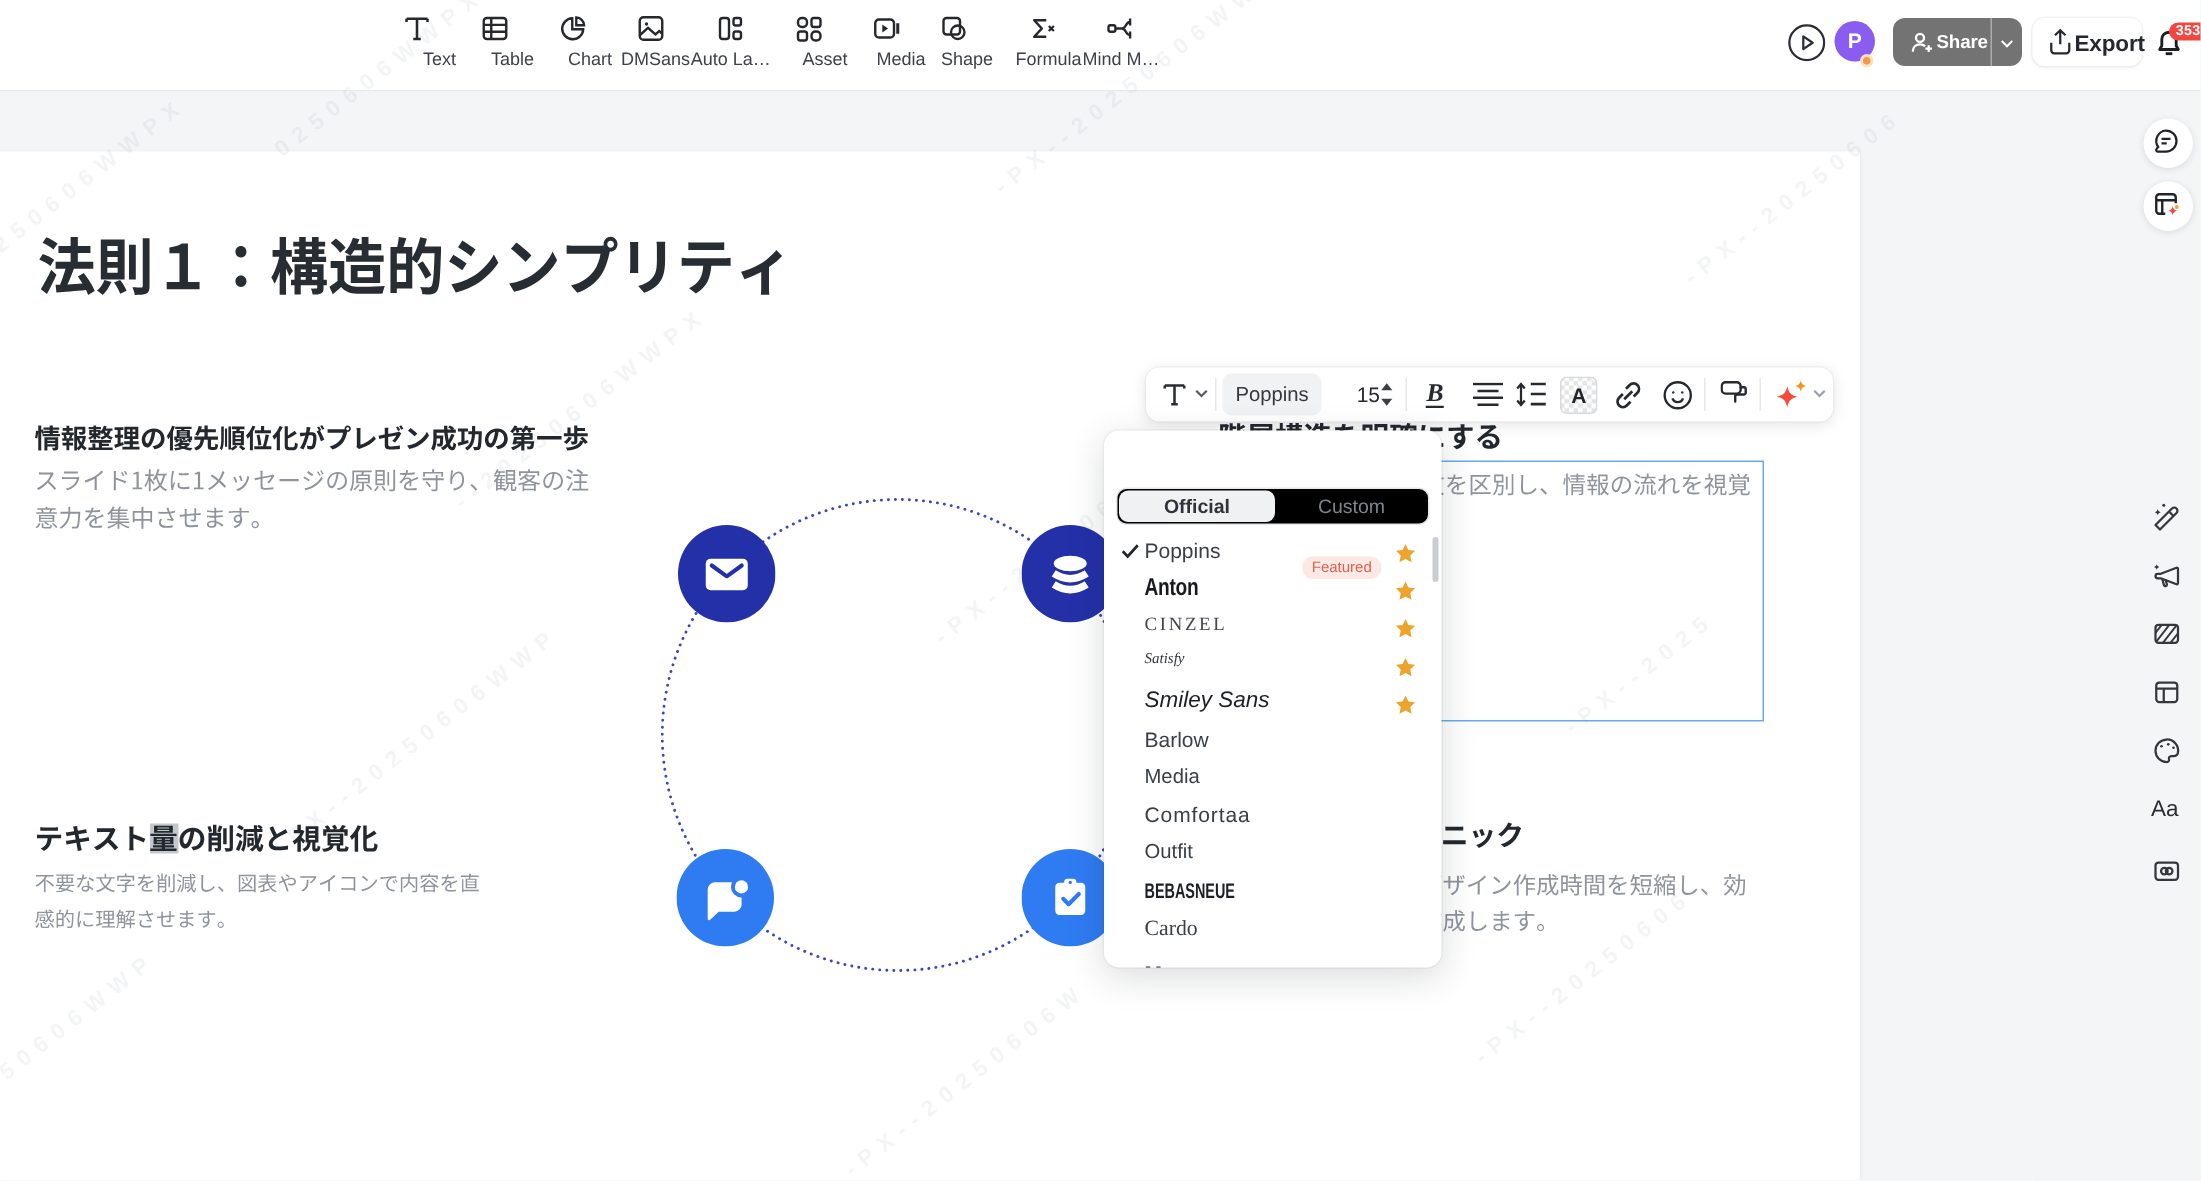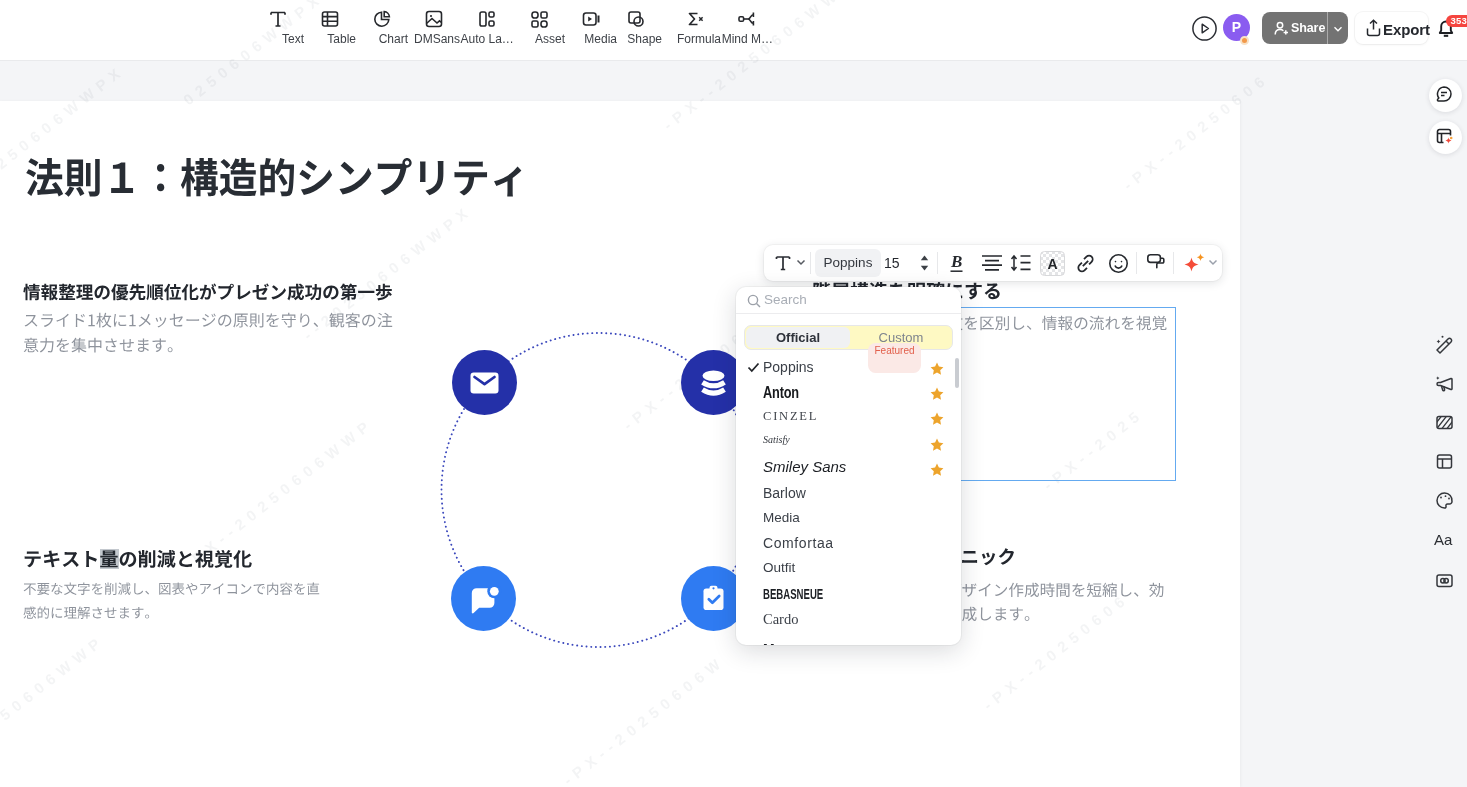--- a/index.html
+++ b/index.html
@@ -13,27 +13,27 @@
 
 #page{position:absolute;left:0;top:101px;width:1240px;height:686px;background:#fff;box-shadow:0 1px 4px rgba(0,0,0,0.06)}
 .jp{position:absolute}
 
 .wm{position:absolute;font-size:15px;letter-spacing:6px;color:rgba(122,128,143,0.09);transform:rotate(-38deg);transform-origin:0 0;white-space:nowrap;font-weight:700}
 
 #frame{position:absolute;left:858px;top:307px;width:318px;height:174px;border:1.5px solid #64aaf0;background:transparent}
 
 #ftb{position:absolute;left:764px;top:245px;width:458px;height:36px;background:#fff;border-radius:9px;box-shadow:0 2px 10px rgba(30,35,48,.13),0 0 0 1px rgba(0,0,0,.03)}
 #ftb .chip{position:absolute;left:51px;top:4px;width:66px;height:28px;background:#f1f2f4;border-radius:6px;text-align:center;line-height:28px;font-size:13.5px;color:#34383f}
-#ftb .num{position:absolute;left:120px;top:0;width:36px;height:36px;text-align:left;line-height:36px;font-size:14px;color:#25282e}
+#ftb .num{position:absolute;left:120px;top:0;width:36px;height:36px;text-align:right;line-height:36px;font-size:14px;color:#25282e}
 .vdiv{position:absolute;top:7px;width:1px;height:22px;background:#e7e8ea}
 
 #panel{position:absolute;left:736px;top:287px;width:225px;height:358px;background:#fff;border-radius:10px;box-shadow:0 6px 24px rgba(25,30,45,.16),0 0 0 1px rgba(0,0,0,.04)}
 #panel .search{position:absolute;left:0;top:0;width:100%;height:27px;border-bottom:1px solid #ececee}
 #panel .search .ph{position:absolute;left:28px;top:5px;font-size:13.5px;color:#a9aeb6}
-#panel .tabs{position:absolute;left:8px;top:38px;width:209px;height:25px;border:1px solid #e6e7e9;border-radius:7px;background:#fef9c3}
+#panel .tabs{position:absolute;left:8px;top:38px;width:209px;height:25px;border:1px solid #e6e7e9;border-radius:7px;background:#000000}
 #panel .tabs .sel{position:absolute;left:1px;top:1px;width:104px;height:21px;background:#f0f1f3;border-radius:6px;text-align:center;line-height:21px;font-size:13px;color:#2e323a;font-weight:700}
 #panel .tabs .oth{position:absolute;left:106px;top:1px;width:100px;height:21px;text-align:center;line-height:21px;font-size:13px;color:#7e848e}
 .frow{position:absolute;left:27px;font-size:14px;color:#3a3f47;white-space:nowrap}
 .fstar{position:absolute;left:194px;width:14px;height:14px}
 .fcheck{position:absolute;left:11px}
 #scrollthumb{position:absolute;left:219px;top:71px;width:4px;height:30px;background:#c9ccd1;border-radius:2px}
 
 .circbtn{position:absolute;width:33px;height:33px;border-radius:50%;background:#fff;box-shadow:0 1px 5px rgba(30,35,48,.12)}
 .rsi{position:absolute;left:1435px;width:19px;height:19px}
 
@@ -298,36 +298,29 @@
       <span class="vdiv" style="left:409px"></span>
 <svg class="abs" style="left:419px;top:8px" width="24" height="22" viewBox="0 0 24 22">
         <path d="M8.5 4.5 C9.5 9 11 10.5 15.5 11.5 C11 12.5 9.5 14 8.5 18.5 C7.5 14 6 12.5 1.5 11.5 C6 10.5 7.5 9 8.5 4.5 z" fill="#f44c38"></path>
         <path d="M17.5 0.5 C18 2.9 18.9 3.8 21.3 4.3 C18.9 4.8 18 5.7 17.5 8.1 C17 5.7 16.1 4.8 13.7 4.3 C16.1 3.8 17 2.9 17.5 0.5 z" fill="#f6921e"></path>
       </svg>
 <svg class="abs" style="left:444px;top:14px" width="10" height="8" viewBox="0 0 10 8" fill="none" stroke="#9aa0ab" stroke-width="1.5">
         <path d="M1.5 1.5 L5 5 L8.5 1.5"></path>
       </svg>
 </div>
 <div id="panel" style="overflow:hidden">
-<div class="search">
-        <svg class="abs" style="left:11px;top:7px" width="14" height="14" viewBox="0 0 14 14" fill="none" stroke="#9ca1a9" stroke-width="1.4">
-          <circle cx="6" cy="6" r="4.6"></circle>
-          <path d="M9.5 9.5 L13 13"></path>
-        </svg>
-        <span class="ph">Search</span>
-      </div>
 <div class="tabs">
         <span class="sel">Official</span>
         <span class="oth">Custom</span>
       </div>
 <svg class="fcheck" style="top:75px" width="13" height="11" viewBox="0 0 13 11" fill="none" stroke="#22252a" stroke-width="1.8">
         <path d="M1.5 5.5 L4.8 9 L11.5 1.5"></path>
       </svg>
 <div class="frow" style="top:71.5px">Poppins</div>
-<div class="abs" style="left:132px;top:56px;width:53px;height:30px;background:#fbe9e6;border-radius:7.5px;font-size:10px;color:#e2604c;text-align:center;line-height:15px">Featured</div>
+<div class="abs" style="left:132px;top:84px;width:53px;height:15px;background:#fbe9e6;border-radius:7.5px;font-size:10px;color:#e2604c;text-align:center;line-height:15px">Featured</div>
 <div class="frow" style="top:96.7px;font-weight:700;font-size:14.5px;color:#17191c;letter-spacing:-0.2px"><span style="display:inline-block;transform:scale(0.88,1.12);transform-origin:left center">Anton</span></div>
 <div class="frow" style="top:122.4px;font-family:'Liberation Serif',serif;font-size:12.5px;letter-spacing:1.8px;color:#42464d">CINZEL</div>
 <div class="frow" style="top:146.6px;font-family:'Liberation Serif',serif;font-style:italic;font-size:10px;color:#33373e">Satisfy</div>
 <div class="frow" style="top:171.3px;font-weight:400;font-style:italic;font-size:15px;color:#1c1f24">Smiley Sans</div>
 <div class="frow" style="top:197.5px">Barlow</div>
 <div class="frow" style="top:222.7px;font-size:13.5px">Media</div>
 <div class="frow" style="top:247.9px;letter-spacing:0.6px">Comfortaa</div>
 <div class="frow" style="top:273.3px;font-size:13.5px">Outfit</div>
 <div class="frow" style="top:299.5px;font-weight:700;font-size:12px;color:#1c1f24"><span style="display:inline-block;transform:scale(0.8,1.18);transform-origin:left center">BEBASNEUE</span></div>
 <div class="frow" style="top:323.5px;font-family:'Liberation Serif',serif;font-size:14.5px">Cardo</div>

